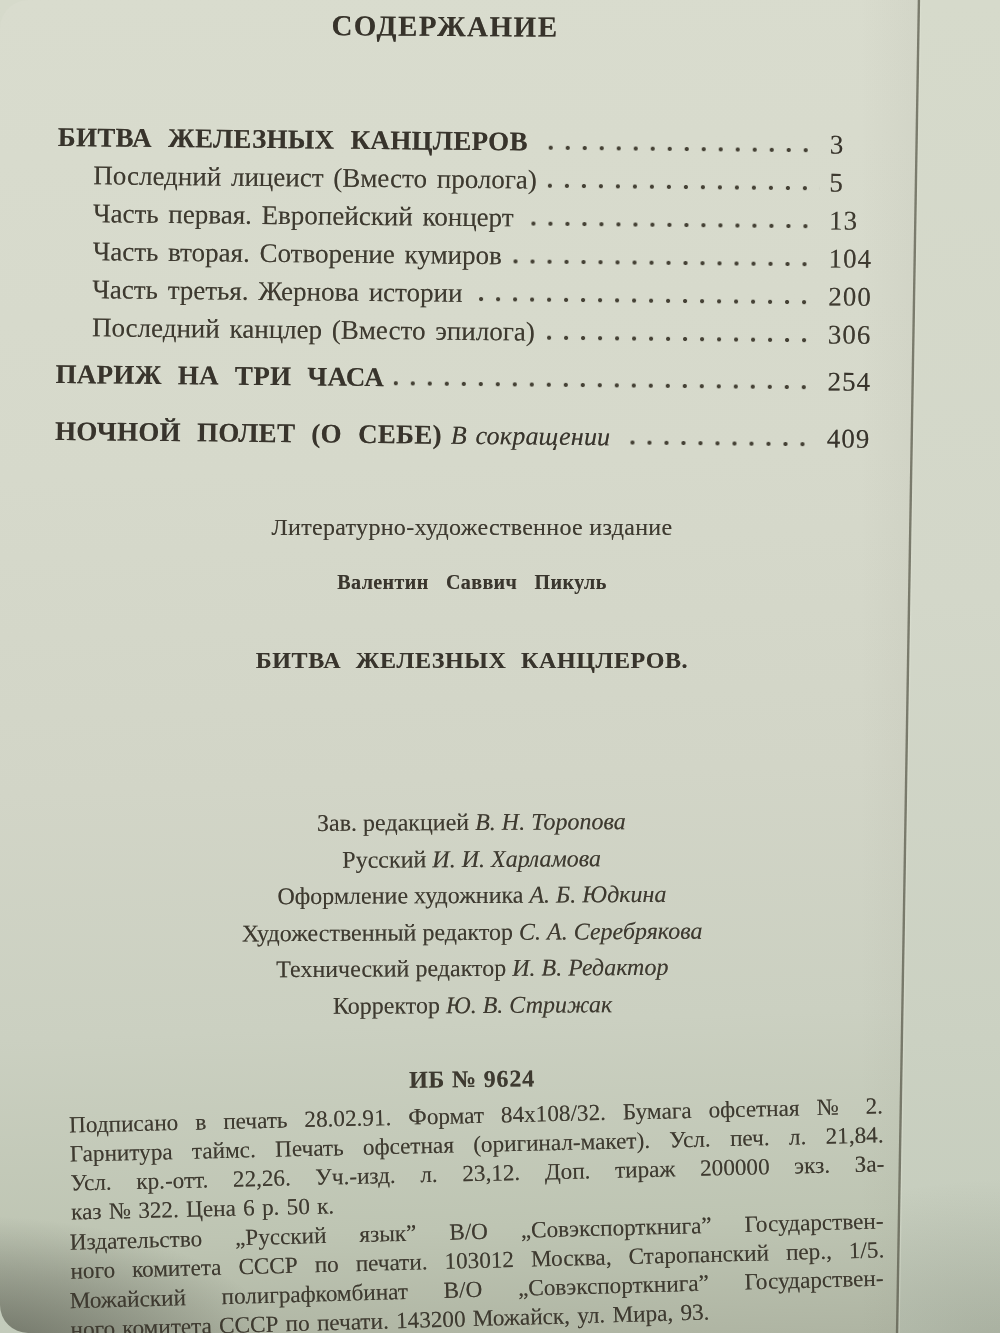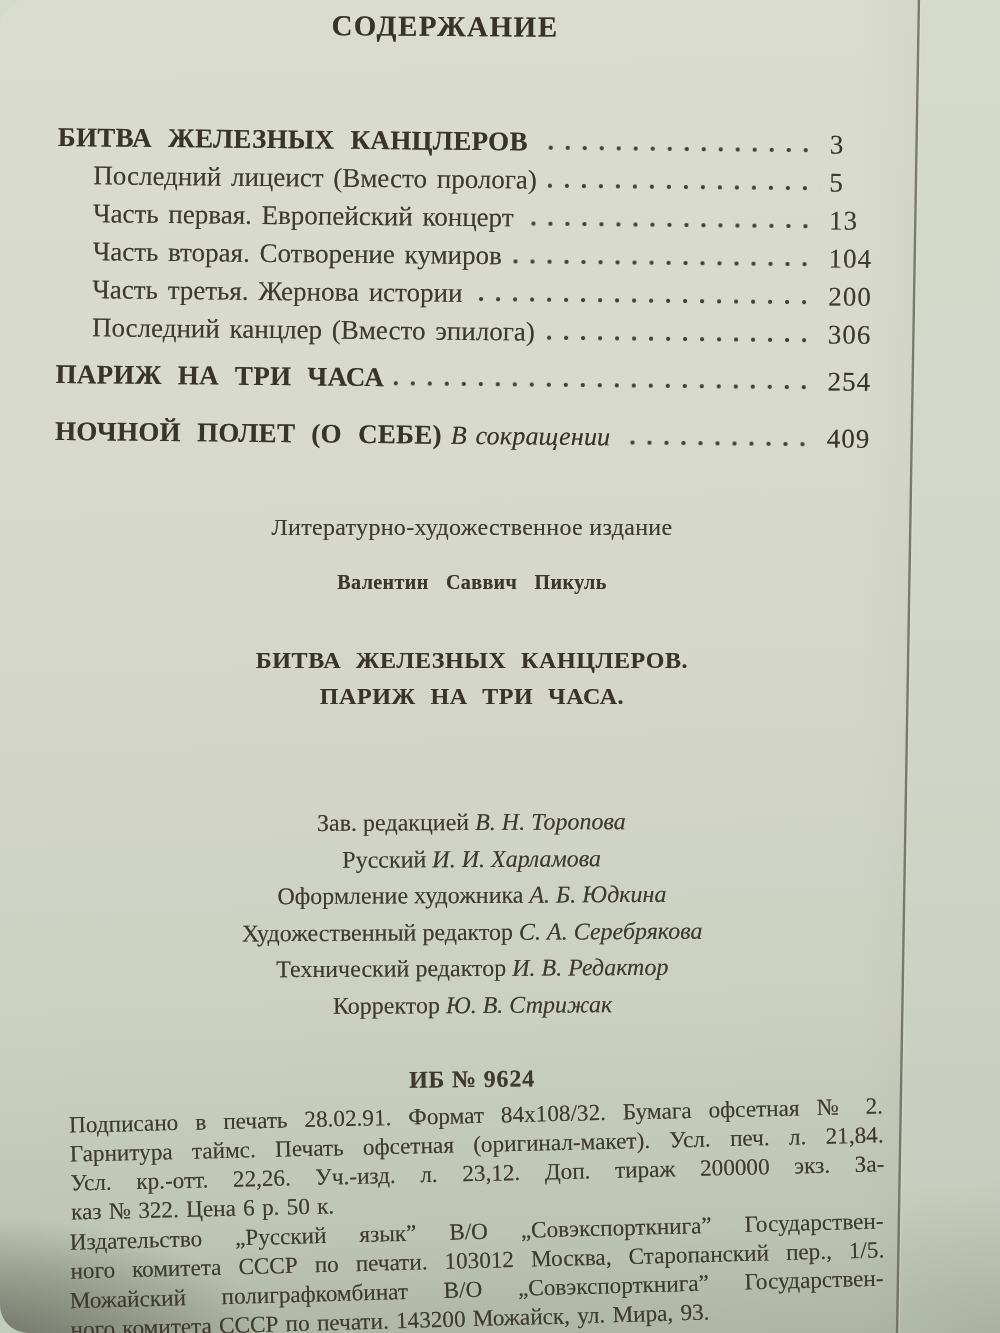--- a/index.html
+++ b/index.html
@@ -109,21 +109,20 @@
           <span class="toc-num">409</span>
         </div>
       </div>
 
     <div class="center-line edition-note">Литературно-художественное издание</div>
 
     <div class="center-line author">Валентин Саввич Пикуль</div>
 
     <div class="center-line book-title">
         <div class="bt-line">БИТВА ЖЕЛЕЗНЫХ КАНЦЛЕРОВ.</div>
-        <div class="bt-line">ПАРИЖ НА ТРИ ЧАСА.</div>
       </div>
 
     <div class="center-line credits">
         <div class="credit-line"><span class="credit-role">Зав. редакцией </span><i class="credit-name">В. Н. Торопова</i></div>
         <div class="credit-line"><span class="credit-role">Русский </span><i class="credit-name">И. И. Харламова</i></div>
         <div class="credit-line"><span class="credit-role">Оформление художника </span><i class="credit-name">А. Б. Юдкина</i></div>
         <div class="credit-line"><span class="credit-role">Художественный редактор </span><i class="credit-name">С. А. Серебрякова</i></div>
         <div class="credit-line"><span class="credit-role">Технический редактор </span><i class="credit-name">И. В. Редактор</i></div>
         <div class="credit-line"><span class="credit-role">Корректор </span><i class="credit-name">Ю. В. Стрижак</i></div>
       </div>

